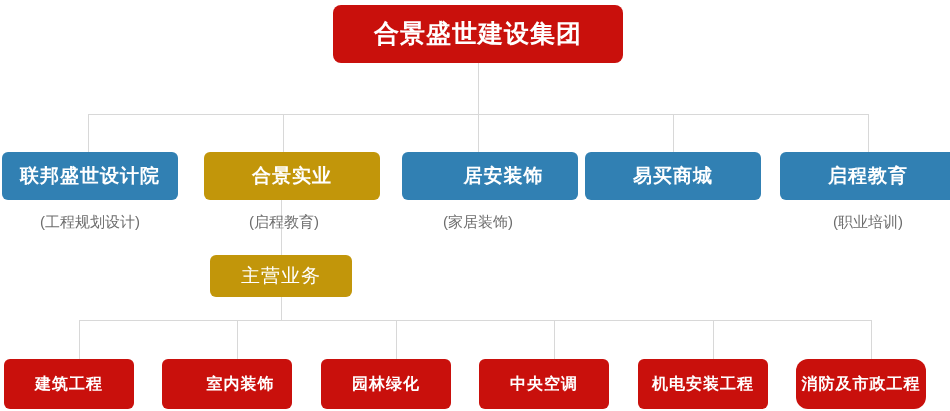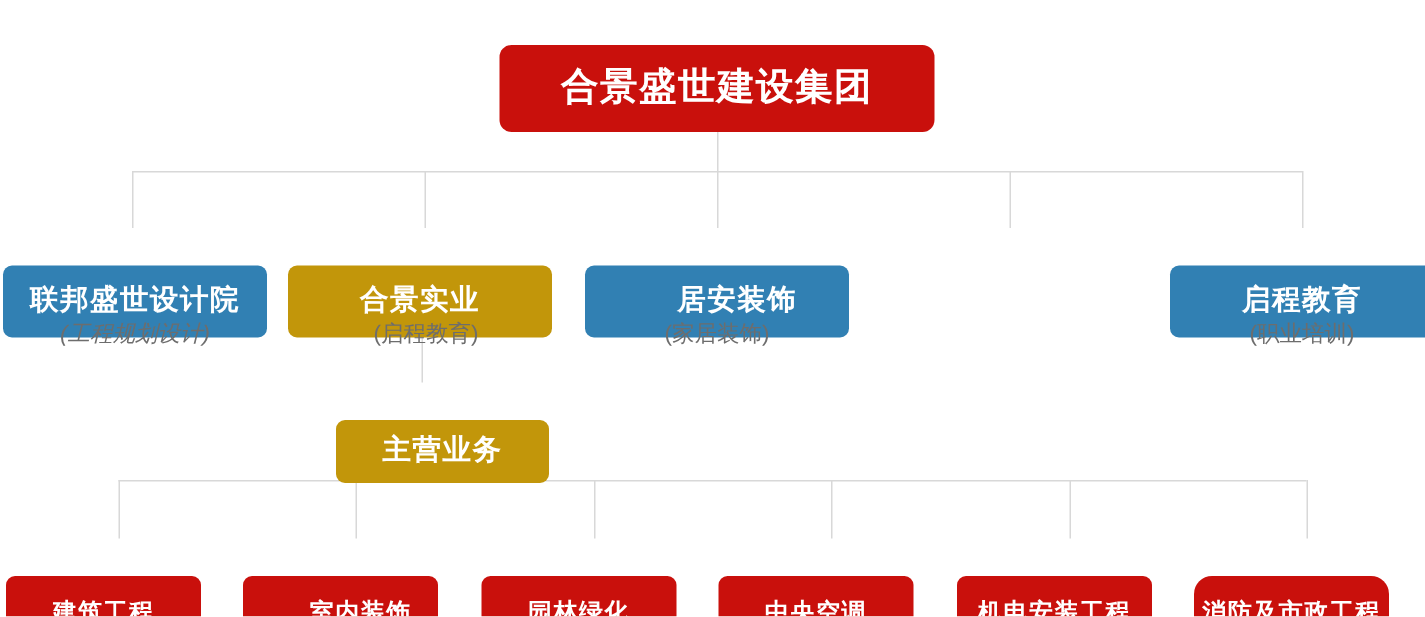--- a/index.html
+++ b/index.html
@@ -33,21 +33,20 @@
     display: flex;
     align-items: center;
     justify-content: center;
     border-radius: 6px;
     color: #ffffff;
     text-align: center;
     letter-spacing: 1px;
     line-height: 1.1;
     white-space: nowrap;
     z-index: 2;
-    margin-top: 25px;
   }
   .node.red   { background: #c9100c; }
   .node.blue  { background: #3180b3; }
   .node.gold  { background: #c2960a; }
 
   .node-root {
     left: 333px;
     top: 5px;
     width: 290px;
     height: 58px;
@@ -58,26 +57,26 @@
 
   .node-l2 {
     top: 152px;
     width: 176px;
     height: 48px;
     font-size: 19px;
     font-weight: bold;
   }
 
   .node-core {
-    left: 224px;
+    left: 210px;
     top: 255px;
     width: 142px;
     height: 42px;
     font-size: 19px;
-    font-weight: bold;
+    font-weight: normal;
   }
 
   .node-l4 {
     top: 359px;
     width: 130px;
     height: 50px;
     font-size: 16px;
     font-weight: bold;
   }
 
@@ -106,25 +105,26 @@
 
   <div class="line-v" style="left:88px;  top:114px; height:38px;"></div>
   <div class="line-v" style="left:283px; top:114px; height:38px;"></div>
   <div class="line-v" style="left:478px; top:114px; height:38px;"></div>
   <div class="line-v" style="left:673px; top:114px; height:38px;"></div>
   <div class="line-v" style="left:868px; top:114px; height:38px;"></div>
 
   <div class="line-v" style="left:281px; top:200px; height:55px;"></div>
 
   <div class="node blue node-l2" style="left:2px;">联邦盛世设计院</div>
-  <div class="node gold node-l2" style="left:192px;">合景实业</div>
-  <div class="node blue node-l2" style="left:390px;padding-left:27px;">居安装饰</div>
+  <div class="node gold node-l2" style="left:204px;">合景实业</div>
+  <div class="node blue node-l2" style="left:402px;padding-left:27px;">居安装饰</div>
+  <div class="node blue node-l2" style="left:585px;">易买商城</div>
   <div class="node blue node-l2" style="left:780px;">启程教育</div>
 
-  <div class="caption" style="left:2px;font-style:italic;">(工程规划设计)</div>
+  <div class="caption" style="left:2px;">(工程规划设计)</div>
   <div class="caption" style="left:196px;">(启程教育)</div>
   <div class="caption" style="left:390px;">(家居装饰)</div>
   <div class="caption" style="left:780px;">(职业培训)</div>
 
   <div class="node gold node-core">主营业务</div>
 
   <div class="line-v" style="left:281px; top:297px; height:24px;"></div>
   <div class="line-h" style="left:79px; top:320px; width:792px;"></div>
 
   <div class="line-v" style="left:79px;  top:320px; height:39px;"></div>

